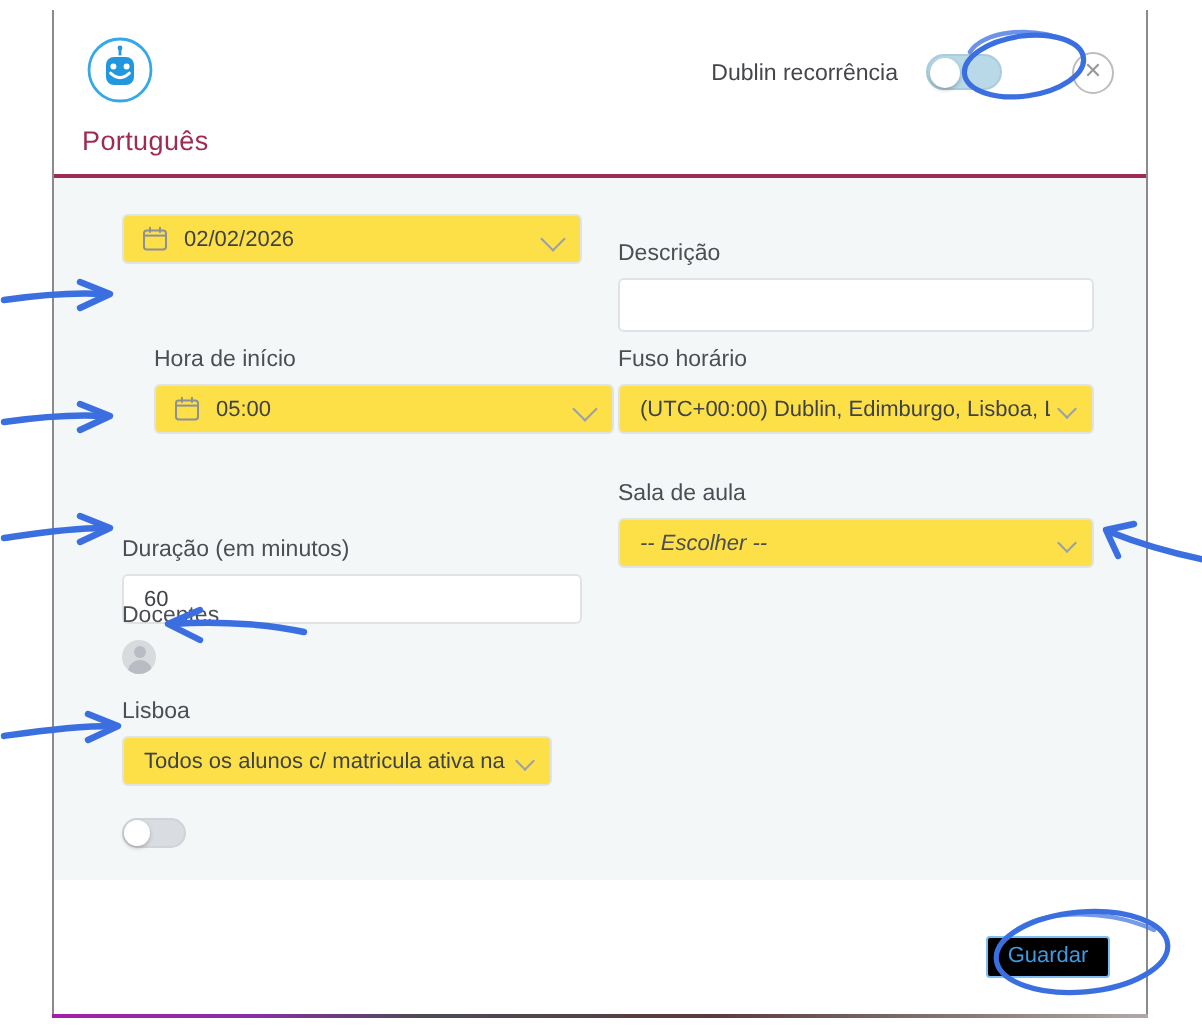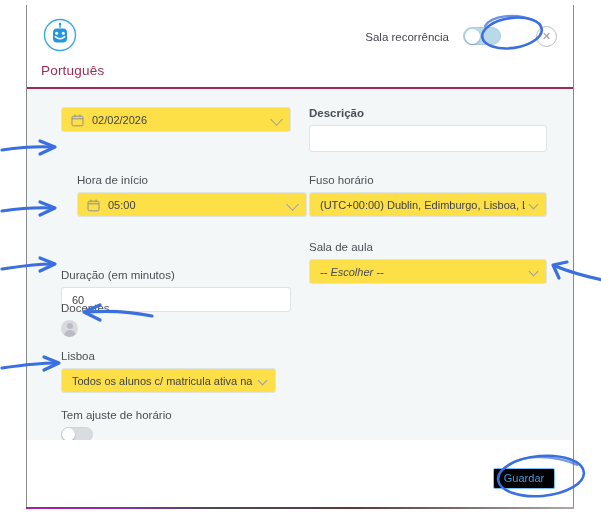--- a/index.html
+++ b/index.html
@@ -252,21 +252,21 @@
         <rect x="16.3" y="6.5" width="1.4" height="3.2" fill="#2197dd"></rect>
         <circle cx="17" cy="6" r="1.2" fill="#2197dd"></circle>
         <circle cx="13.7" cy="15.2" r="1.5" fill="#ffffff"></circle>
         <circle cx="20.3" cy="15.2" r="1.5" fill="#ffffff"></circle>
         <path d="M12.3 18.6 Q17 23 21.7 18.6" fill="none" stroke="#ffffff" stroke-width="1.5" stroke-linecap="round"></path>
       </svg>
     </div>
 
     <div class="title-lang">Português</div>
 
-    <div class="recur-label">Sala recorrência</div>
+    <div class="recur-label">Dublin recorrência</div>
 
     <div class="switch switch-header">
       <div class="knob"></div>
     </div>
 
     <div class="close-btn">✕</div>
   </div>
 
   <div class="modal-body">
 
@@ -317,30 +317,29 @@
 
       <div class="field" style="top:261px; left:0; width:230px;">
         <div class="field-label">Lisboa</div>
         <div class="ctl" style="width:215px;">
           <span class="ctl-text pad-left" style="max-width:182px;">Todos os alunos c/ matricula ativa na data da aula</span>
           <span class="chev sm"></span>
         </div>
       </div>
 
       <div class="field" style="top:320px; left:0; width:230px;">
-        <div class="field-label">Tem ajuste de horário</div>
         <div class="switch-off">
           <div class="knob"></div>
         </div>
       </div>
     </div>
 
     <div class="col-right">
 
-      <div class="field" style="top:18px; left:0; width:238px;font-weight:bold;">
+      <div class="field" style="top:32px; left:0; width:238px;">
         <div class="field-label">Descrição</div>
         <div class="ctl white" style="height:27px;">
           <span class="ctl-text pad-left" title=""></span>
         </div>
       </div>
 
       <div class="field" style="top:85px; left:0; width:238px;">
         <div class="field-label">Fuso horário</div>
         <div class="ctl">
           <span class="ctl-text pad-left" style="max-width:205px;">(UTC+00:00) Dublin, Edimburgo, Lisboa, Londres</span>

